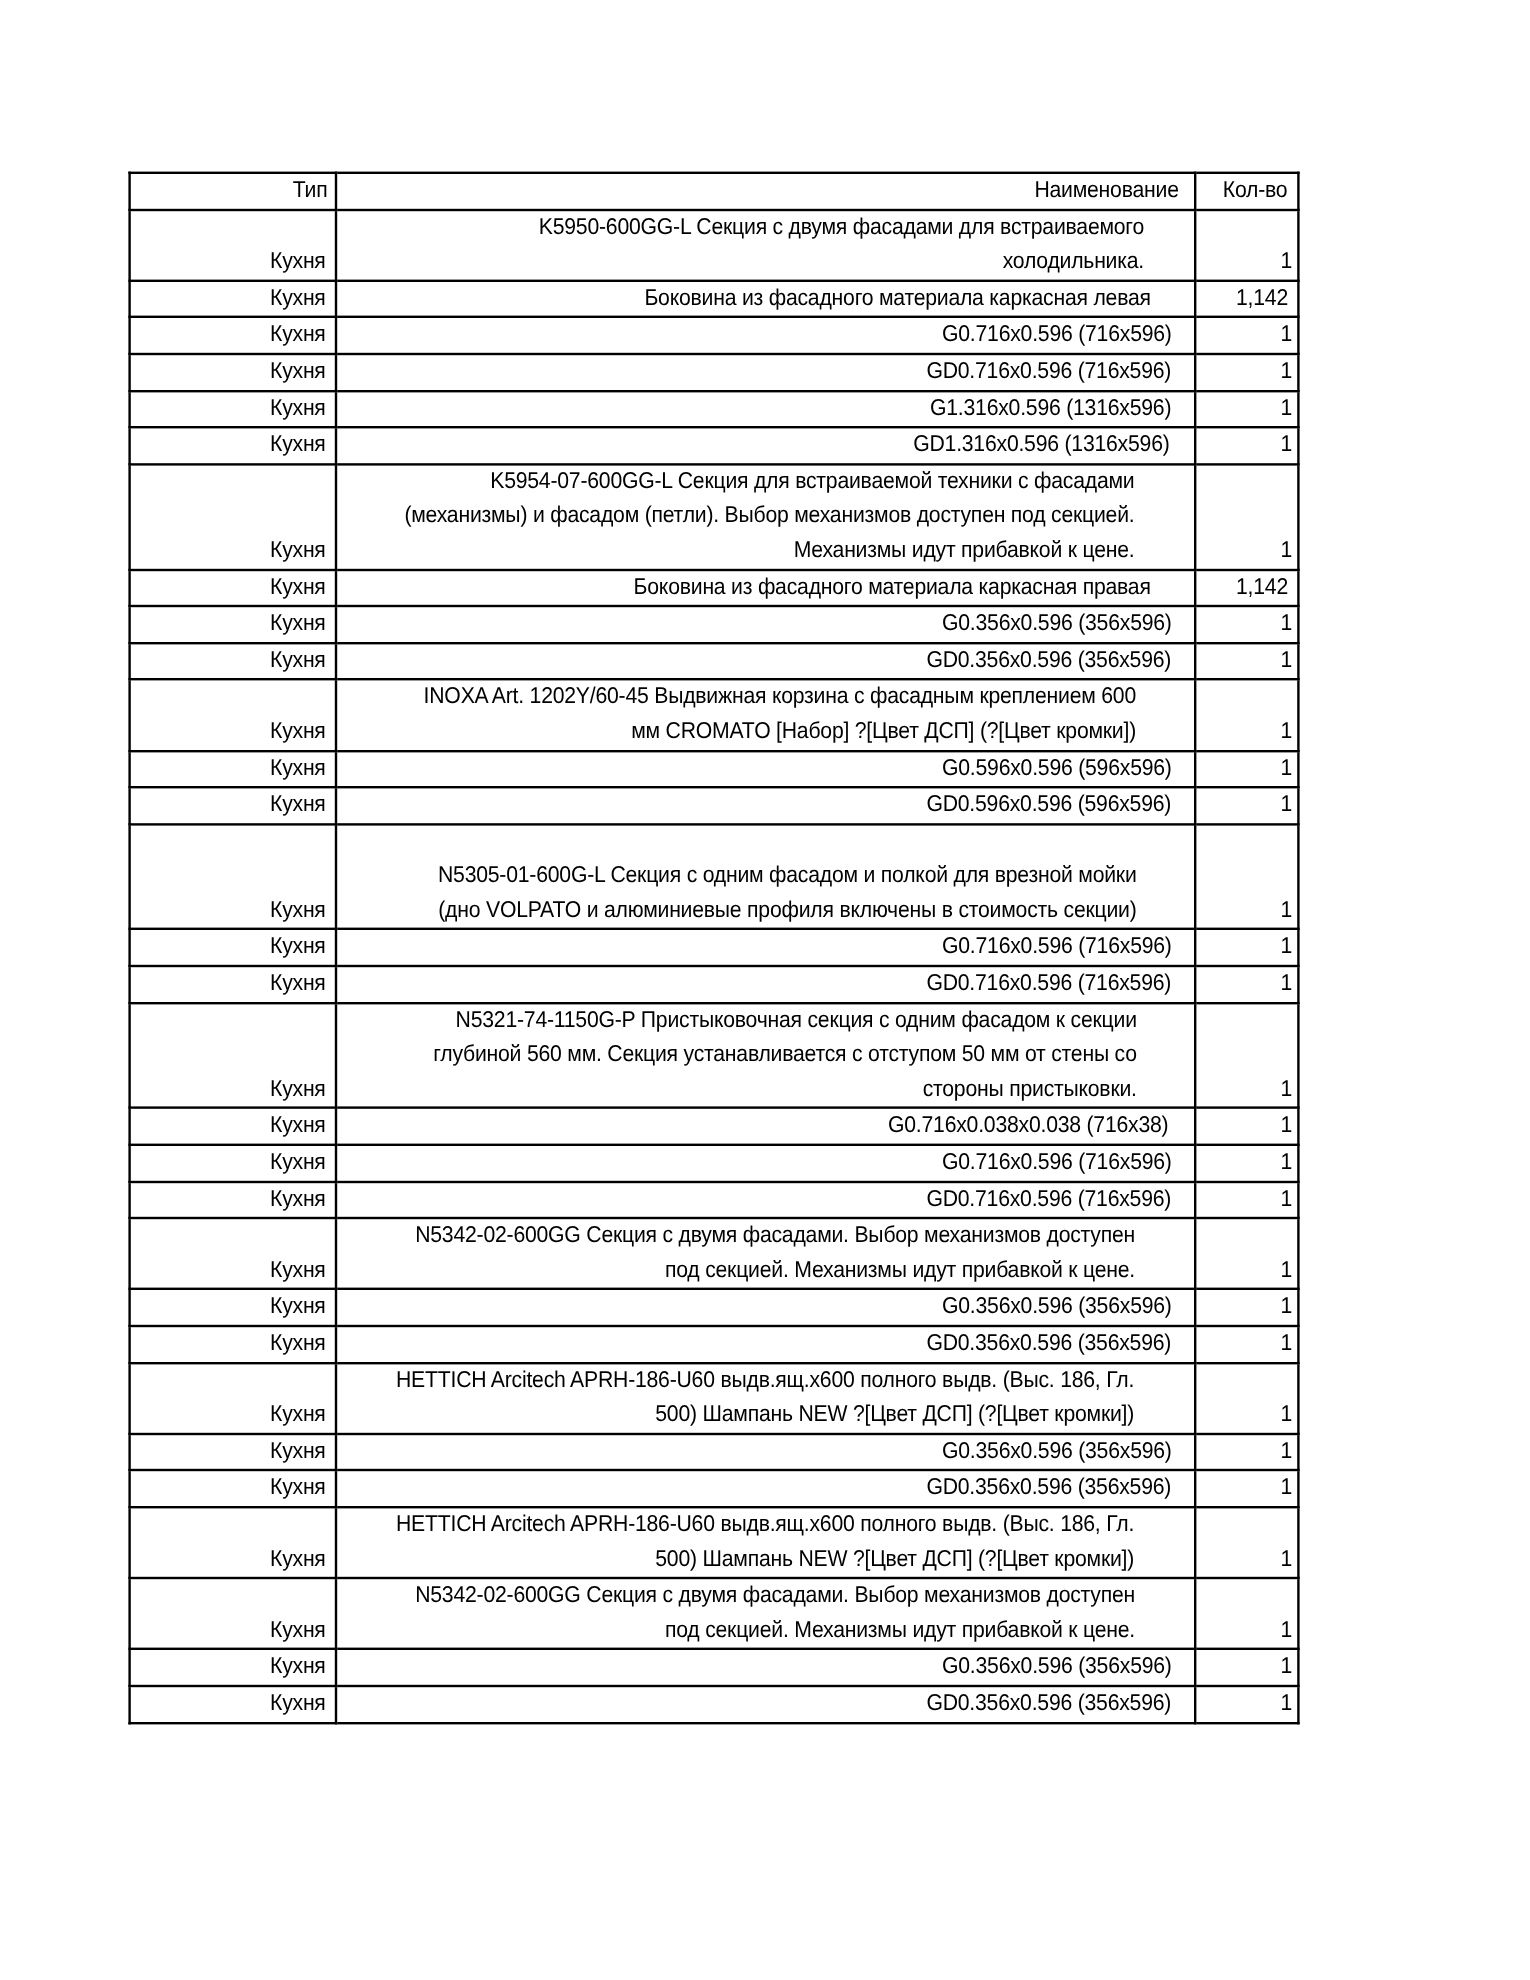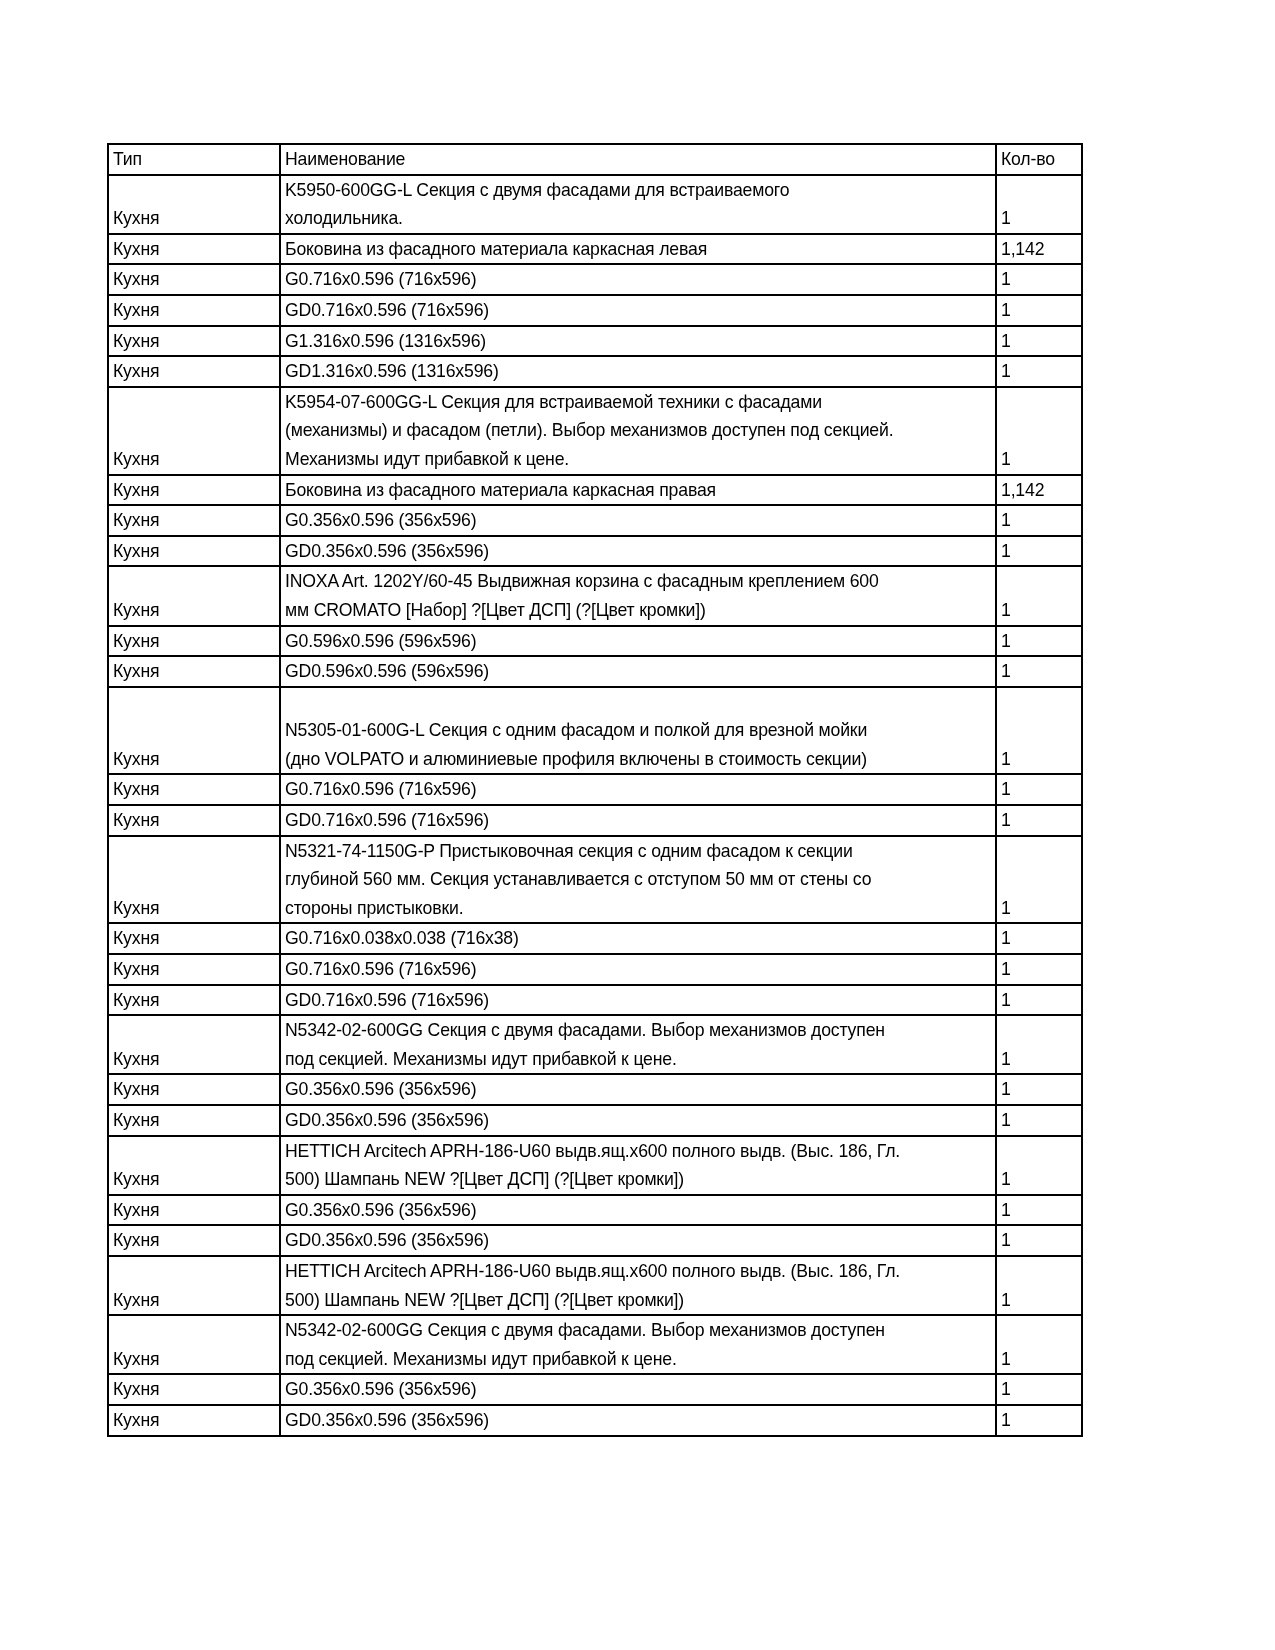--- a/index.html
+++ b/index.html
@@ -1,19 +1,19 @@
 <!DOCTYPE html>
 <html><head>
   <meta charset="utf-8">
   <style>
     html, body { margin: 0; padding: 0; background: #ffffff; }
     body { width: 1275px; height: 1650px; position: relative; overflow: hidden;
       font-family: "Liberation Sans Narrow", "Liberation Sans", "DejaVu Sans", sans-serif; color: #000; }
     .sheet { position: absolute; left: 107px; top: 143px; }
-    table { border-collapse: collapse; table-layout: fixed; width: 974px; }
+    table { border-collapse: collapse; table-layout: fixed; width: 974px; text-align: right; }
     col.c1 { width: 172px; } col.c2 { width: 716px; } col.c3 { width: 86px; }
     td { border: 2px solid #000; padding: 0 4px; vertical-align: bottom;
       font-size: 19px; line-height: 28.6px; white-space: pre-wrap; letter-spacing: -0.2px;
       transform-origin: left; }
     td .t { display: inline-block; transform: scaleX(0.93); transform-origin: left bottom; white-space: nowrap; }
     td.name .t { white-space: pre-line; }
   </style>
 </head>
 <body>
 

